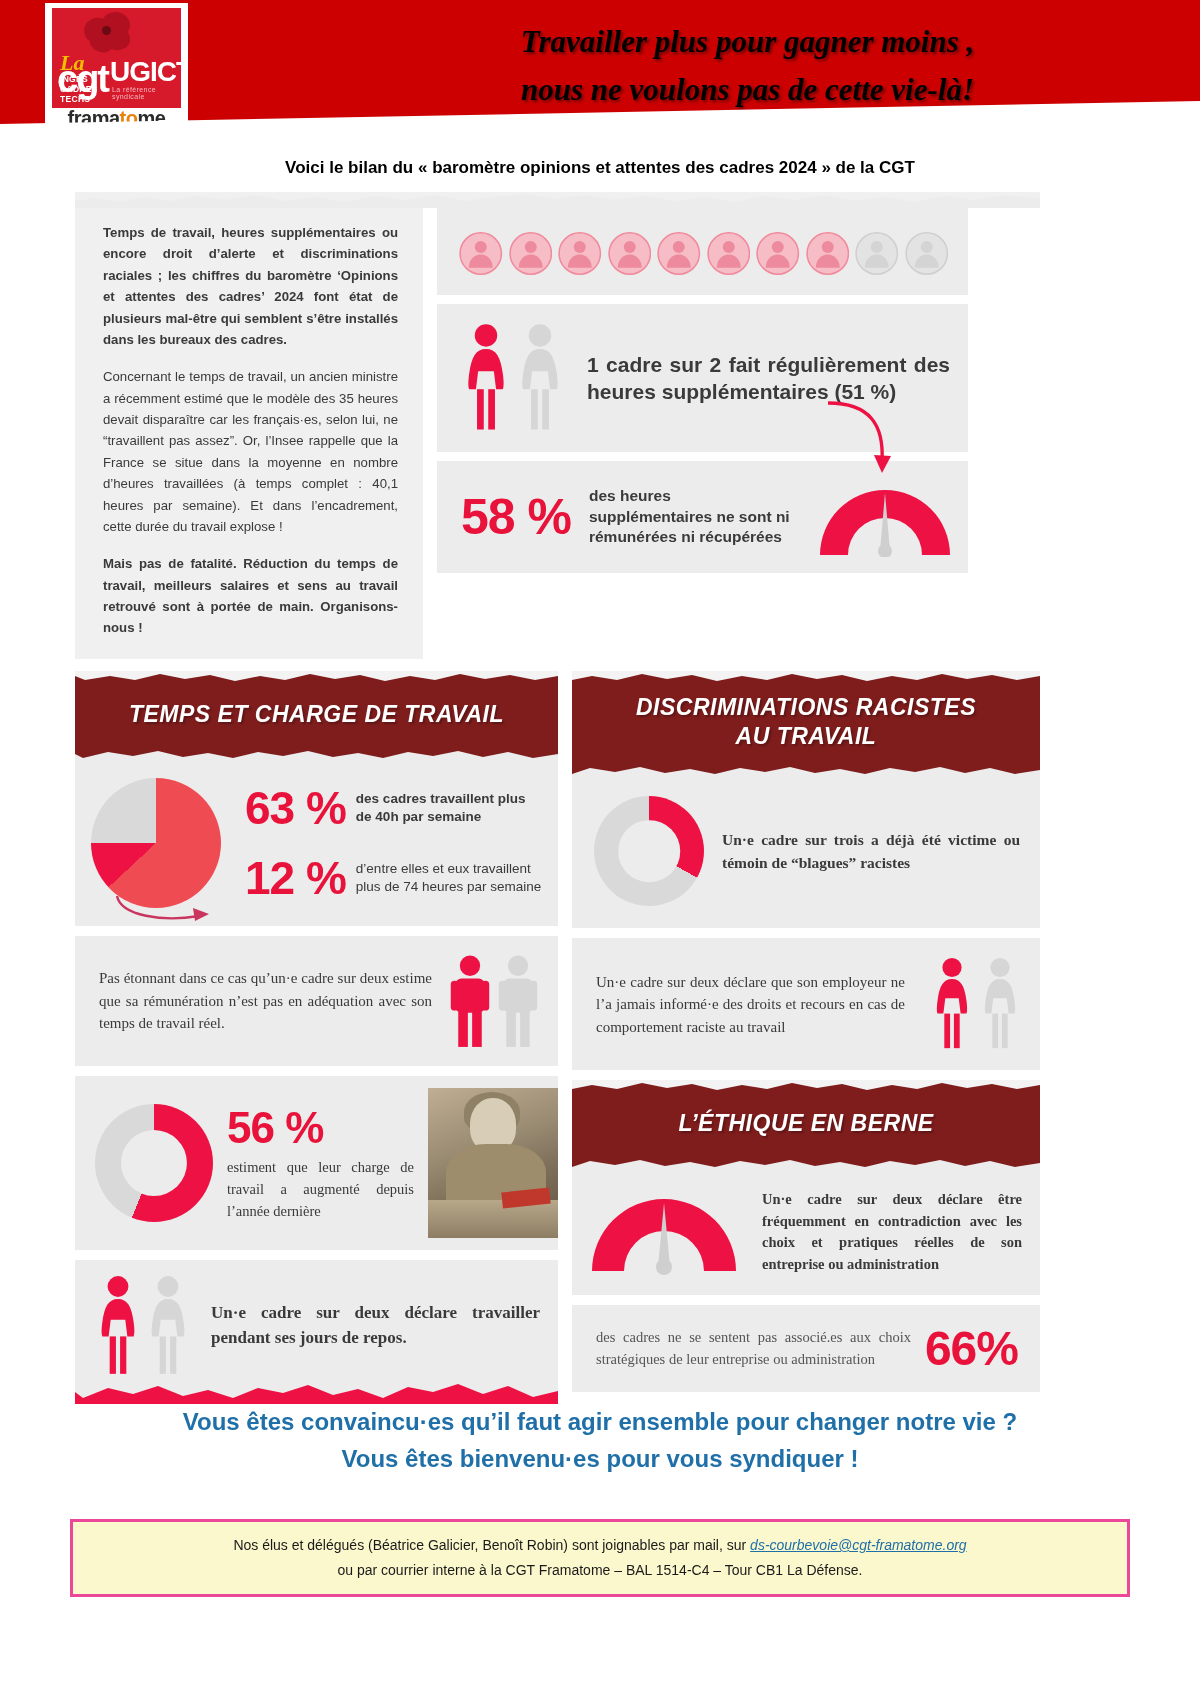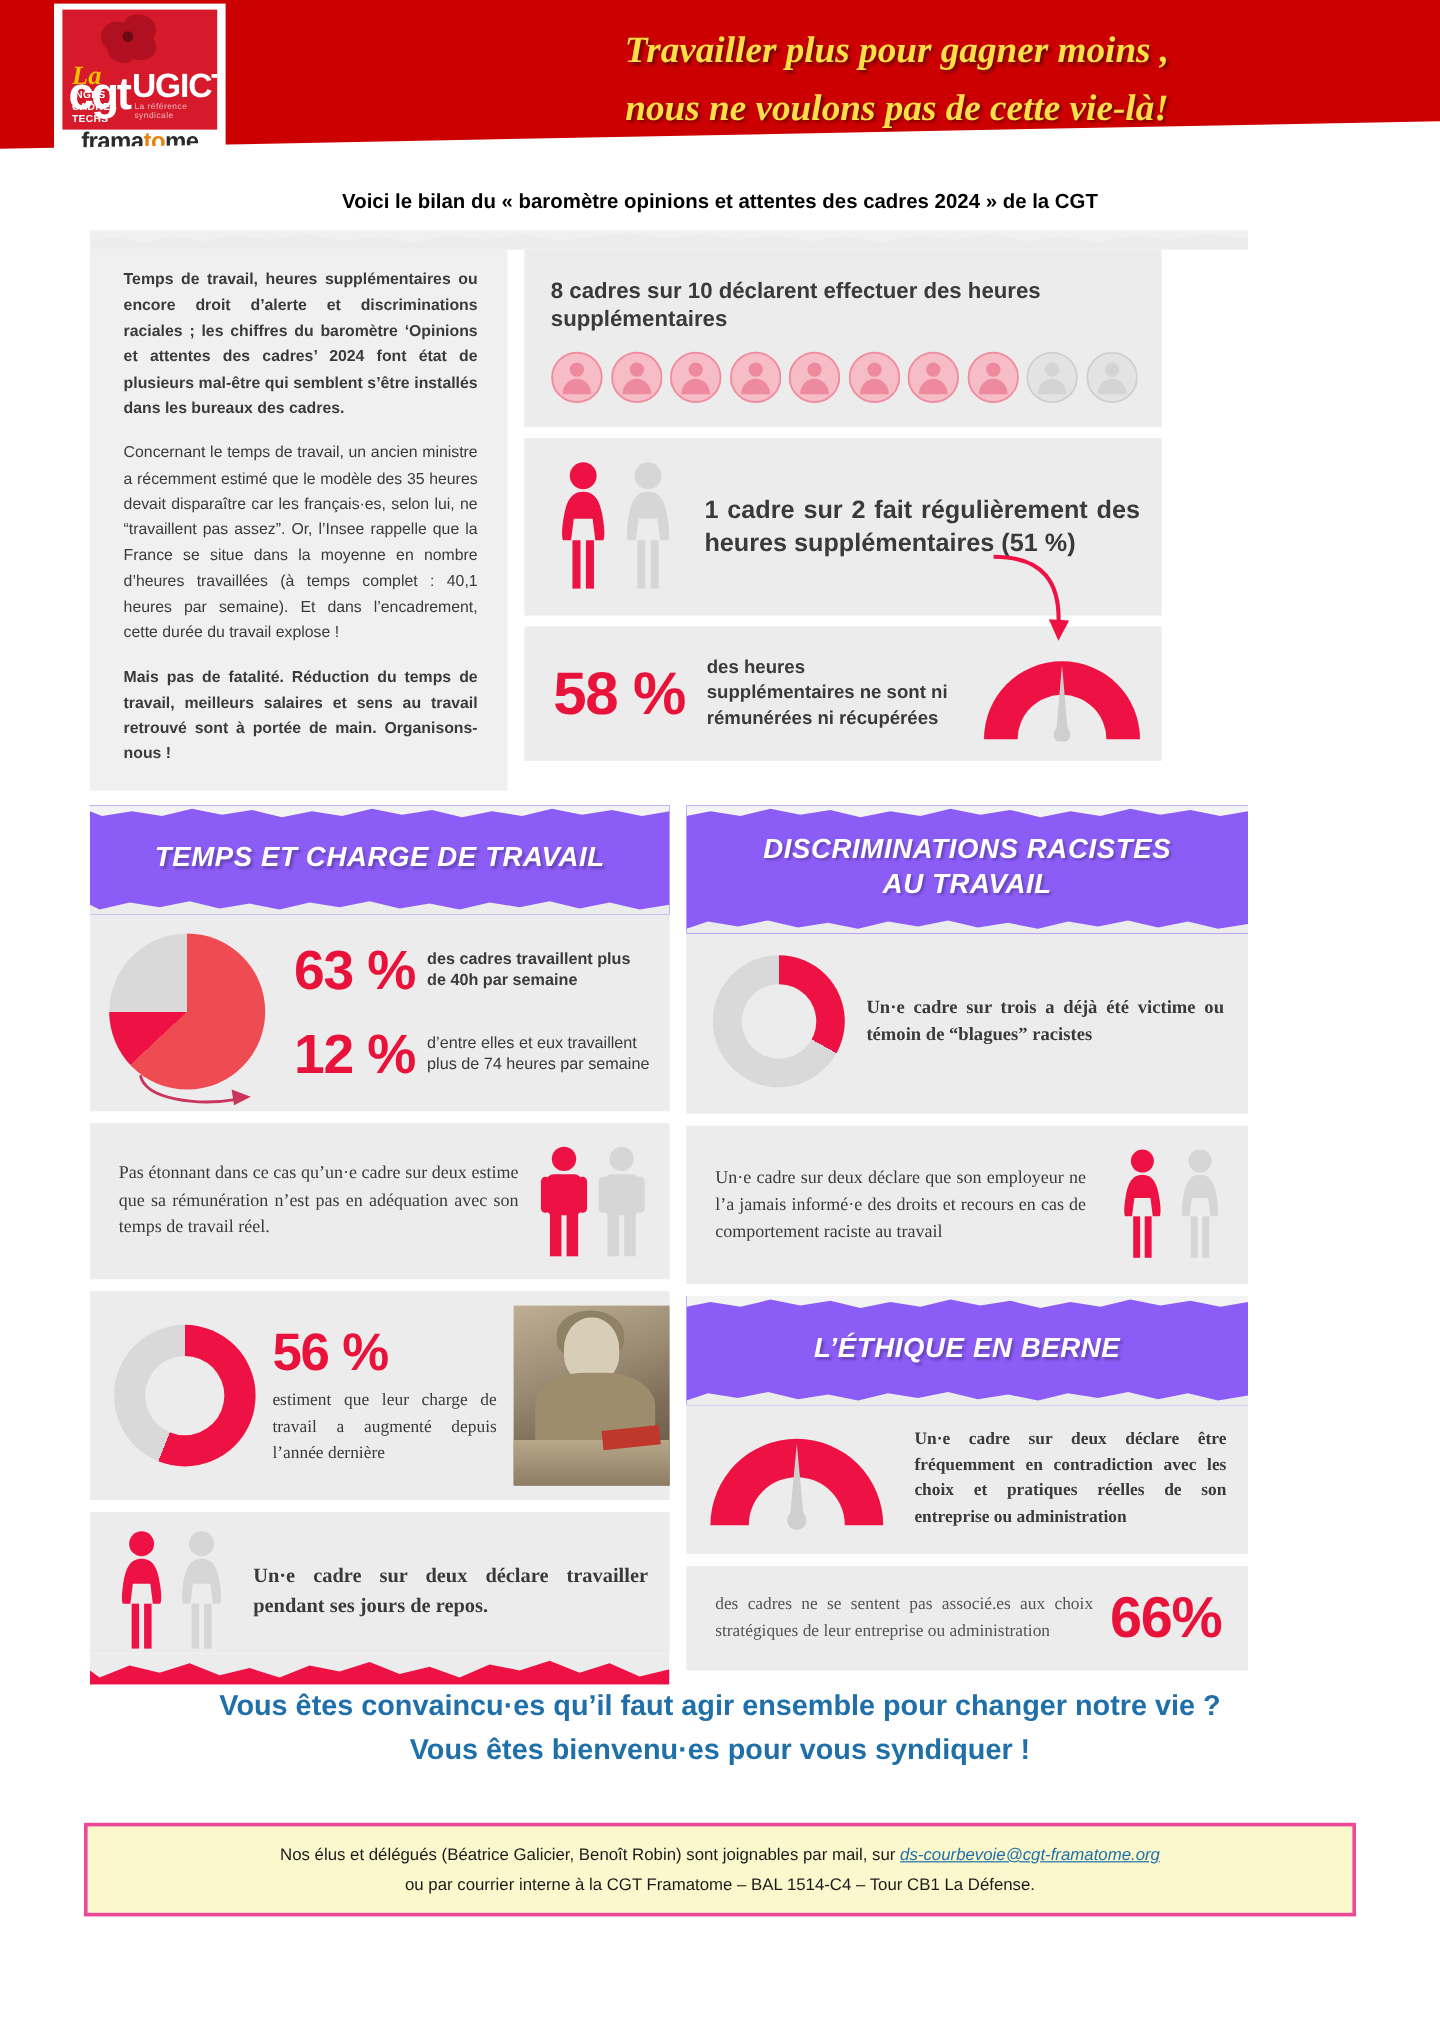--- a/index.html
+++ b/index.html
@@ -89,21 +89,21 @@
   }
   .logo-frama .o { color: #e8820c; }
   .logo-ld {
     position: absolute; left: 0; right: 0; top: 122px;
     text-align: center; font-size: 9px; font-weight: bold; color: #2b2b2b;
   }
   .header-title {
     position: absolute;
     left: 330px; top: 18px; right: 35px;
     text-align: center;
-    color: #fde047;
+    color: #000000;
     font-family: "Liberation Serif", serif;
     font-style: italic; font-weight: bold;
     font-size: 31px;
     line-height: 1.55;
     text-shadow: 2px 2px 3px rgba(0,0,0,0.45);
   }
   .header-date {
     position: absolute;
     right: 105px; top: 128px;
     color: #ffffff; font-weight: bold; font-size: 14px;
@@ -171,21 +171,21 @@
   }
 
   .bigpct {
     font-size: 50px; font-weight: bold; color: #e8123a;
     letter-spacing: -1px; white-space: nowrap;
   }
 
   
   .banner {
     position: relative;
-    background: #8b5cf6;
+    background: #7f1d1d;
     color: #ffffff;
     text-align: center;
     font-family: "Liberation Sans", sans-serif;
     font-style: italic; font-weight: bold;
     font-size: 23px;
     letter-spacing: 0.5px;
     padding: 30px 10px 34px;
     text-shadow: 2px 2px 2px rgba(0,0,0,0.25);
     overflow: hidden;
   }
@@ -308,21 +308,20 @@
 
     <div class="intro">
       <p class="bold">Temps de travail, heures supplémentaires ou encore droit d’alerte et discriminations raciales ; les chiffres du baromètre ‘Opinions et attentes des cadres’ 2024 font état de plusieurs mal-être qui semblent s’être installés dans les bureaux des cadres.</p>
       <p>Concernant le temps de travail, un ancien ministre a récemment estimé que le modèle des 35 heures devait disparaître car les français·es, selon lui, ne “travaillent pas assez”. Or, l’Insee rappelle que la France se situe dans la moyenne en nombre d’heures travaillées (à temps complet : 40,1 heures par semaine). Et dans l’encadrement, cette durée du travail explose !</p>
       <p class="bold">Mais pas de fatalité. Réduction du temps de travail, meilleurs salaires et sens au travail retrouvé sont à portée de main. Organisons-nous !</p>
     </div>
 
     <div class="rightcol">
 
       <div class="card card-heads">
-        <h3>8 cadres sur 10 déclarent effectuer des heures supplémentaires</h3>
         <div class="people-row">
           <svg class="pico" viewBox="0 0 40 40">
               <circle cx="20" cy="20" r="19" fill="#f7bdc6" stroke="#f08a9c" stroke-width="1.4"></circle>
               <circle cx="20" cy="14" r="5.5" fill="#e8617b" opacity=".55"></circle>
               <path d="M9 33c0-7 5-12 11-12s11 5 11 12z" fill="#e8617b" opacity=".55"></path>
             </svg>
           <svg class="pico" viewBox="0 0 40 40">
               <circle cx="20" cy="20" r="19" fill="#f7bdc6" stroke="#f08a9c" stroke-width="1.4"></circle>
               <circle cx="20" cy="14" r="5.5" fill="#e8617b" opacity=".55"></circle>
               <path d="M9 33c0-7 5-12 11-12s11 5 11 12z" fill="#e8617b" opacity=".55"></path>

